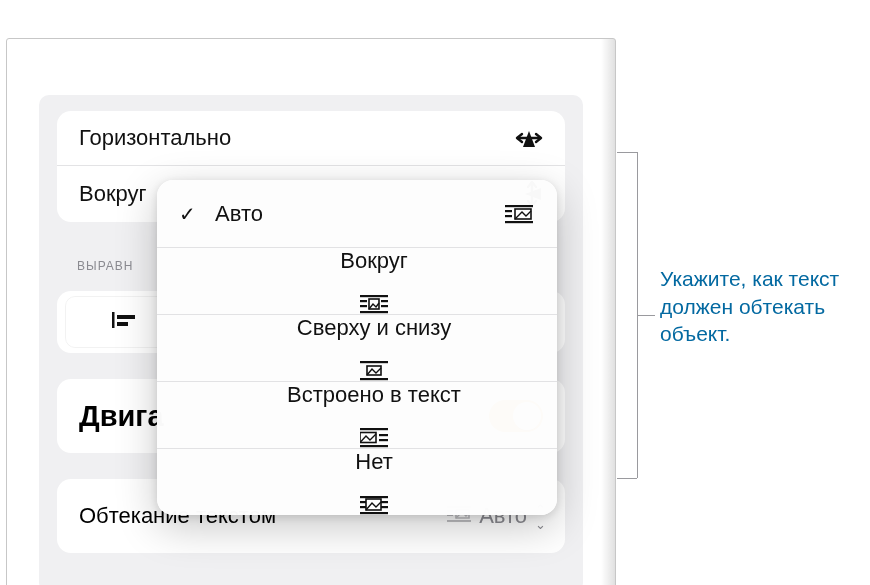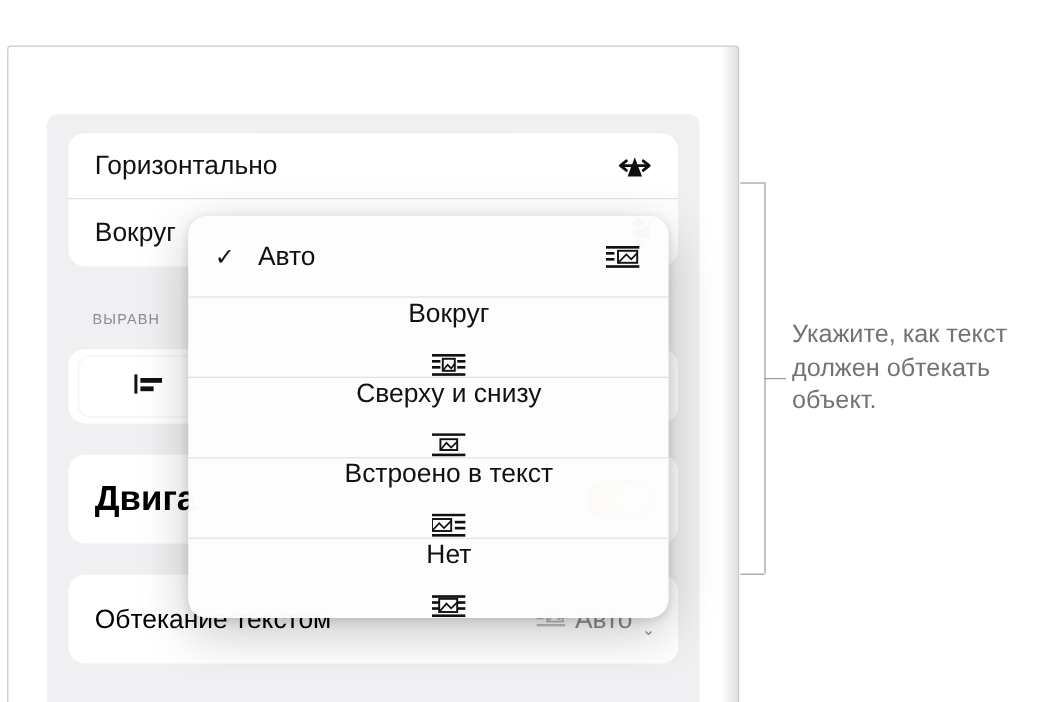--- a/index.html
+++ b/index.html
@@ -113,21 +113,21 @@
       position: absolute;
       border-color: #9a9a9e;
       border-style: solid;
     }
     .vline { left: 637px; top: 152px; height: 326px; border-width: 0 0 0 1px; }
     .htop  { left: 617px; top: 152px; width: 20px; border-width: 1px 0 0 0; }
     .hbot  { left: 617px; top: 478px; width: 20px; border-width: 1px 0 0 0; }
     .hmid  { left: 637px; top: 315px; width: 18px; border-width: 1px 0 0 0; }
     .callout-text {
       position:absolute; left: 660px; top: 265px; width: 200px;
-      font-size: 21px; line-height: 1.32; color:#737373;
+      font-size: 21px; line-height: 1.32; color:#0369a1;
     }
   </style>
 </head>
 <body>
 
 <div class="shell">
   <div class="panel-bg"></div>
 
   <div class="card flip-card">
     <div class="list-row divider">

